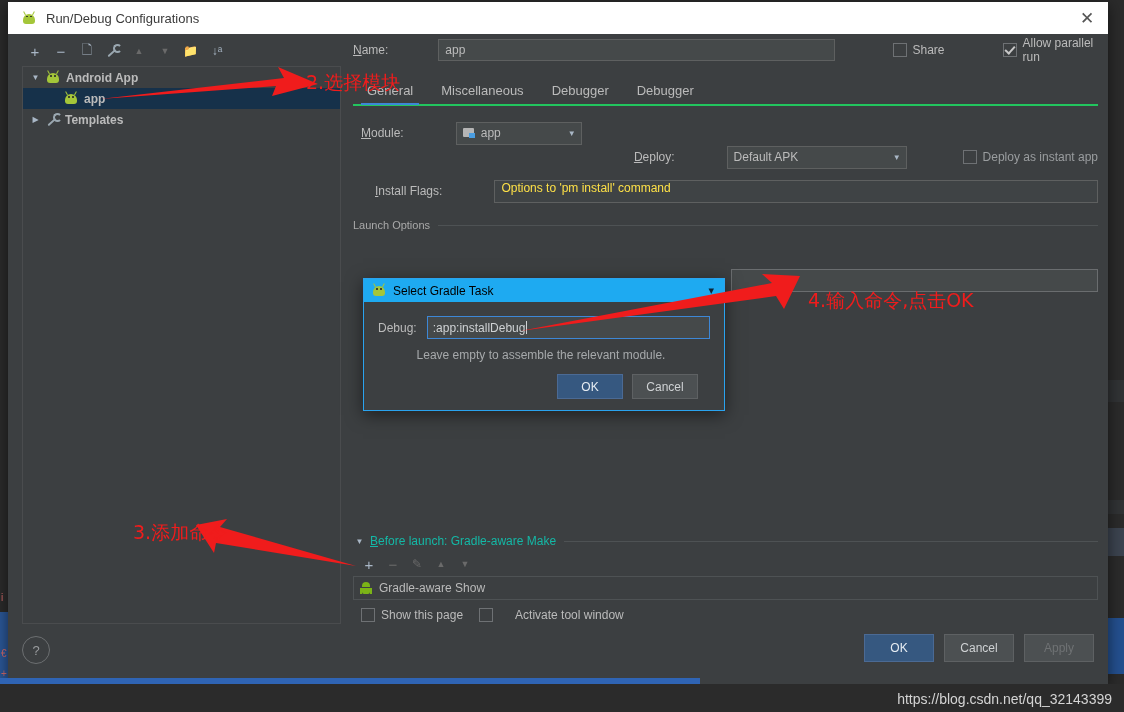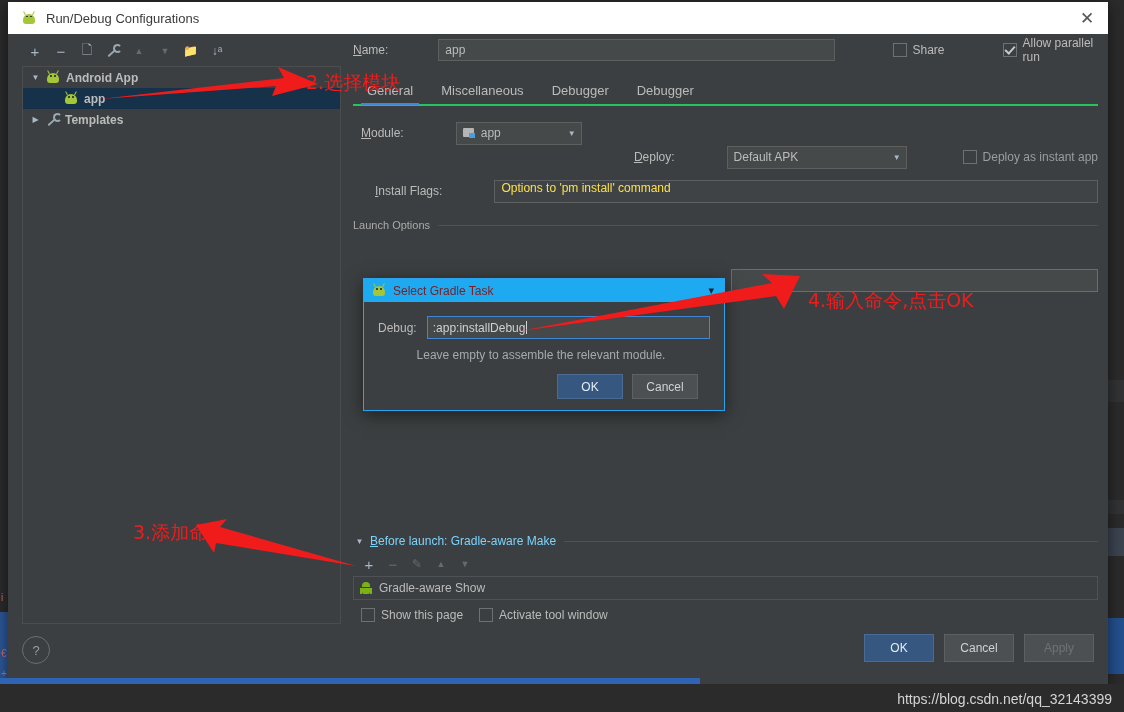--- a/index.html
+++ b/index.html
@@ -133,21 +133,21 @@
     justify-content:center;cursor:pointer;box-sizing:border-box;
     font-family:"Liberation Sans",sans-serif;}
   .btn.primary{background:#365880;border-color:#4b6a94;color:#e6ecf2;}
   .btn.dis{color:#6f7274;}
 
   
   #modal{position:absolute;left:363px;top:278px;width:360px;height:131px;
     background:#3c3f41;border:1px solid #2aa3ef;box-shadow:0 4px 16px rgba(0,0,0,.5);}
   #modalbar{height:23px;background:#1eaaf1;display:flex;align-items:center;
     padding:0 6px 0 8px;}
-  #modalbar .mt{font-size:12px;color:#7f1d1d;margin-left:7px;}
+  #modalbar .mt{font-size:12px;color:#000000;margin-left:7px;}
   #modalmin{margin-left:auto;color:#0d2436;font-size:11px;cursor:pointer;padding:0 4px;}
   #modalbody{padding:14px 14px 0 14px;}
   .mrow{display:flex;align-items:center;}
   #taskinput{margin-left:10px;flex:1;height:23px;background:#45494a;
     border:1px solid #3d87d6;color:#cfd2d4;font-size:12px;padding:0 5px;
     display:flex;align-items:center;box-sizing:border-box;}
   .caret{width:1px;height:13px;background:#cfd2d4;margin-left:1px;}
   #mhint{text-align:center;font-size:12px;color:#a6a9ab;margin-top:9px;
     padding-right:6px;}
   #mbtns{display:flex;justify-content:flex-end;gap:9px;margin-top:12px;padding-right:12px;}
@@ -304,21 +304,21 @@
         <span class="line"></span>
       </div>
 
       <div class="hiddenfield" style="margin-top:38px;margin-left:378px;margin-right:0px;"></div>
 
     </div>
 
     <div id="beforelaunch">
       <div class="blhdr">
         <span class="tri" style="font-size:8px;">▼</span>
-        <span class="sectionlbl" style="margin-left:4px;color:#7dd3fc;font-size:12px;">
+        <span class="sectionlbl" style="margin-left:4px;color:#14b8a6;font-size:12px;">
           <span class="ul1">B</span><span></span>efore launch: Gradle-aware Make</span>
         <span class="line"></span>
       </div>
       <div id="bltoolbar">
         <span class="tbi" style="width:24px;">+</span>
         <span class="tbi dis" style="width:24px;">−</span>
         <span class="tbi dis" style="width:24px;font-size:12px;">✎</span>
         <span class="tbi dis" style="width:24px;font-size:9px;">▲</span>
         <span class="tbi dis" style="width:24px;font-size:9px;">▼</span>
       </div>
@@ -329,21 +329,21 @@
             <i class="la"></i>
             <i class="ra"></i>
         </span>
         <span>Gradle-aware Show</span>
       </div>
       <div id="blchecks">
         <span class="chkwrap" style="margin-left:4px;">
           <span class="chk"></span>
           <span class="chklbl">Show this page</span>
         </span>
-        <span class="chkwrap" style="margin-left:16px;">
+        <span class="chkwrap" style="margin-left:16px;gap:16px;">
           <span class="chk"></span>
           <span class="chklbl">Activate tool window</span>
         </span>
       </div>
     </div>
 
     <div id="footer">
       <div id="helpbtn">?</div>
       <div id="footbtns">
         <div class="btn primary">OK</div>

